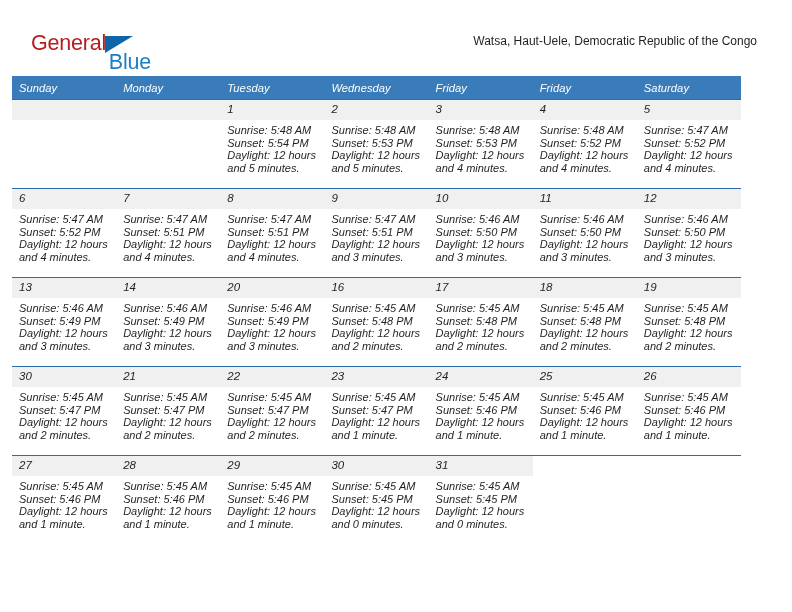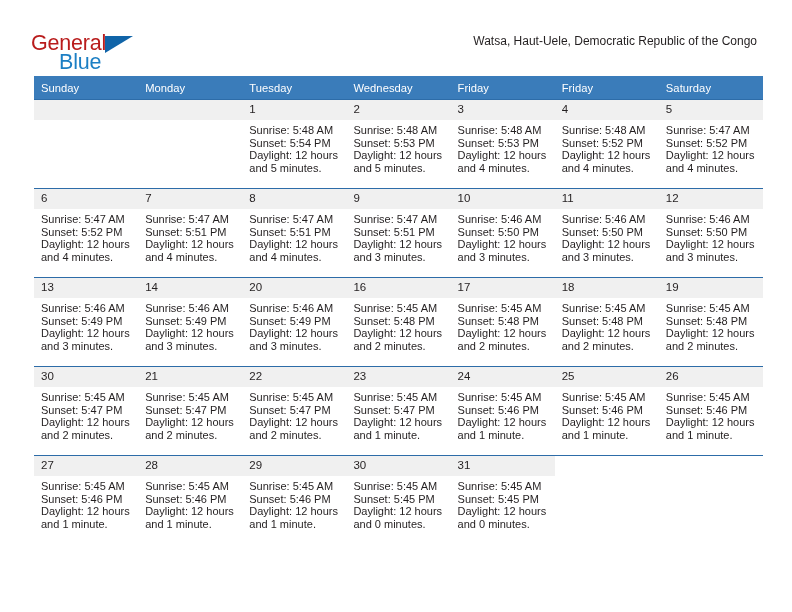--- a/index.html
+++ b/index.html
@@ -39,20 +39,21 @@
     position: relative;
     z-index: 1;
   }
   .brand-blue {
     font-size: 21.5px;
     color: #1c7fc4;
     display: block;
     margin-left: 28px;
     margin-top: -3px;
     letter-spacing: -0.2px;
+    text-align: right;
   }
   .brand-triangle {
     position: absolute;
     left: 74px;
     top: 3px;
     width: 0;
     height: 0;
     border-left: 28px solid #1064a8;
     border-bottom: 17px solid transparent;
     z-index: 2;
@@ -72,24 +73,25 @@
   .cal-subtitle {
     font-size: 12px;
     font-weight: normal;
     color: #231f20;
     margin: 9px 0 0 0;
     line-height: 1.05;
   }
 
   
   .calendar {
-    margin: 0 35px 0 34px;
+    margin: 0 35px 0 12px;
     border-collapse: collapse;
     table-layout: fixed;
     width: 729px;
+    font-style: italic;
   }
   .calendar col { width: 104.14px; }
 
   .calendar thead th {
     background: #3a7cba;
     color: #ffffff;
     font-size: 11.2px;
     font-weight: normal;
     text-align: left;
     padding: 5px 0 5px 7px;

